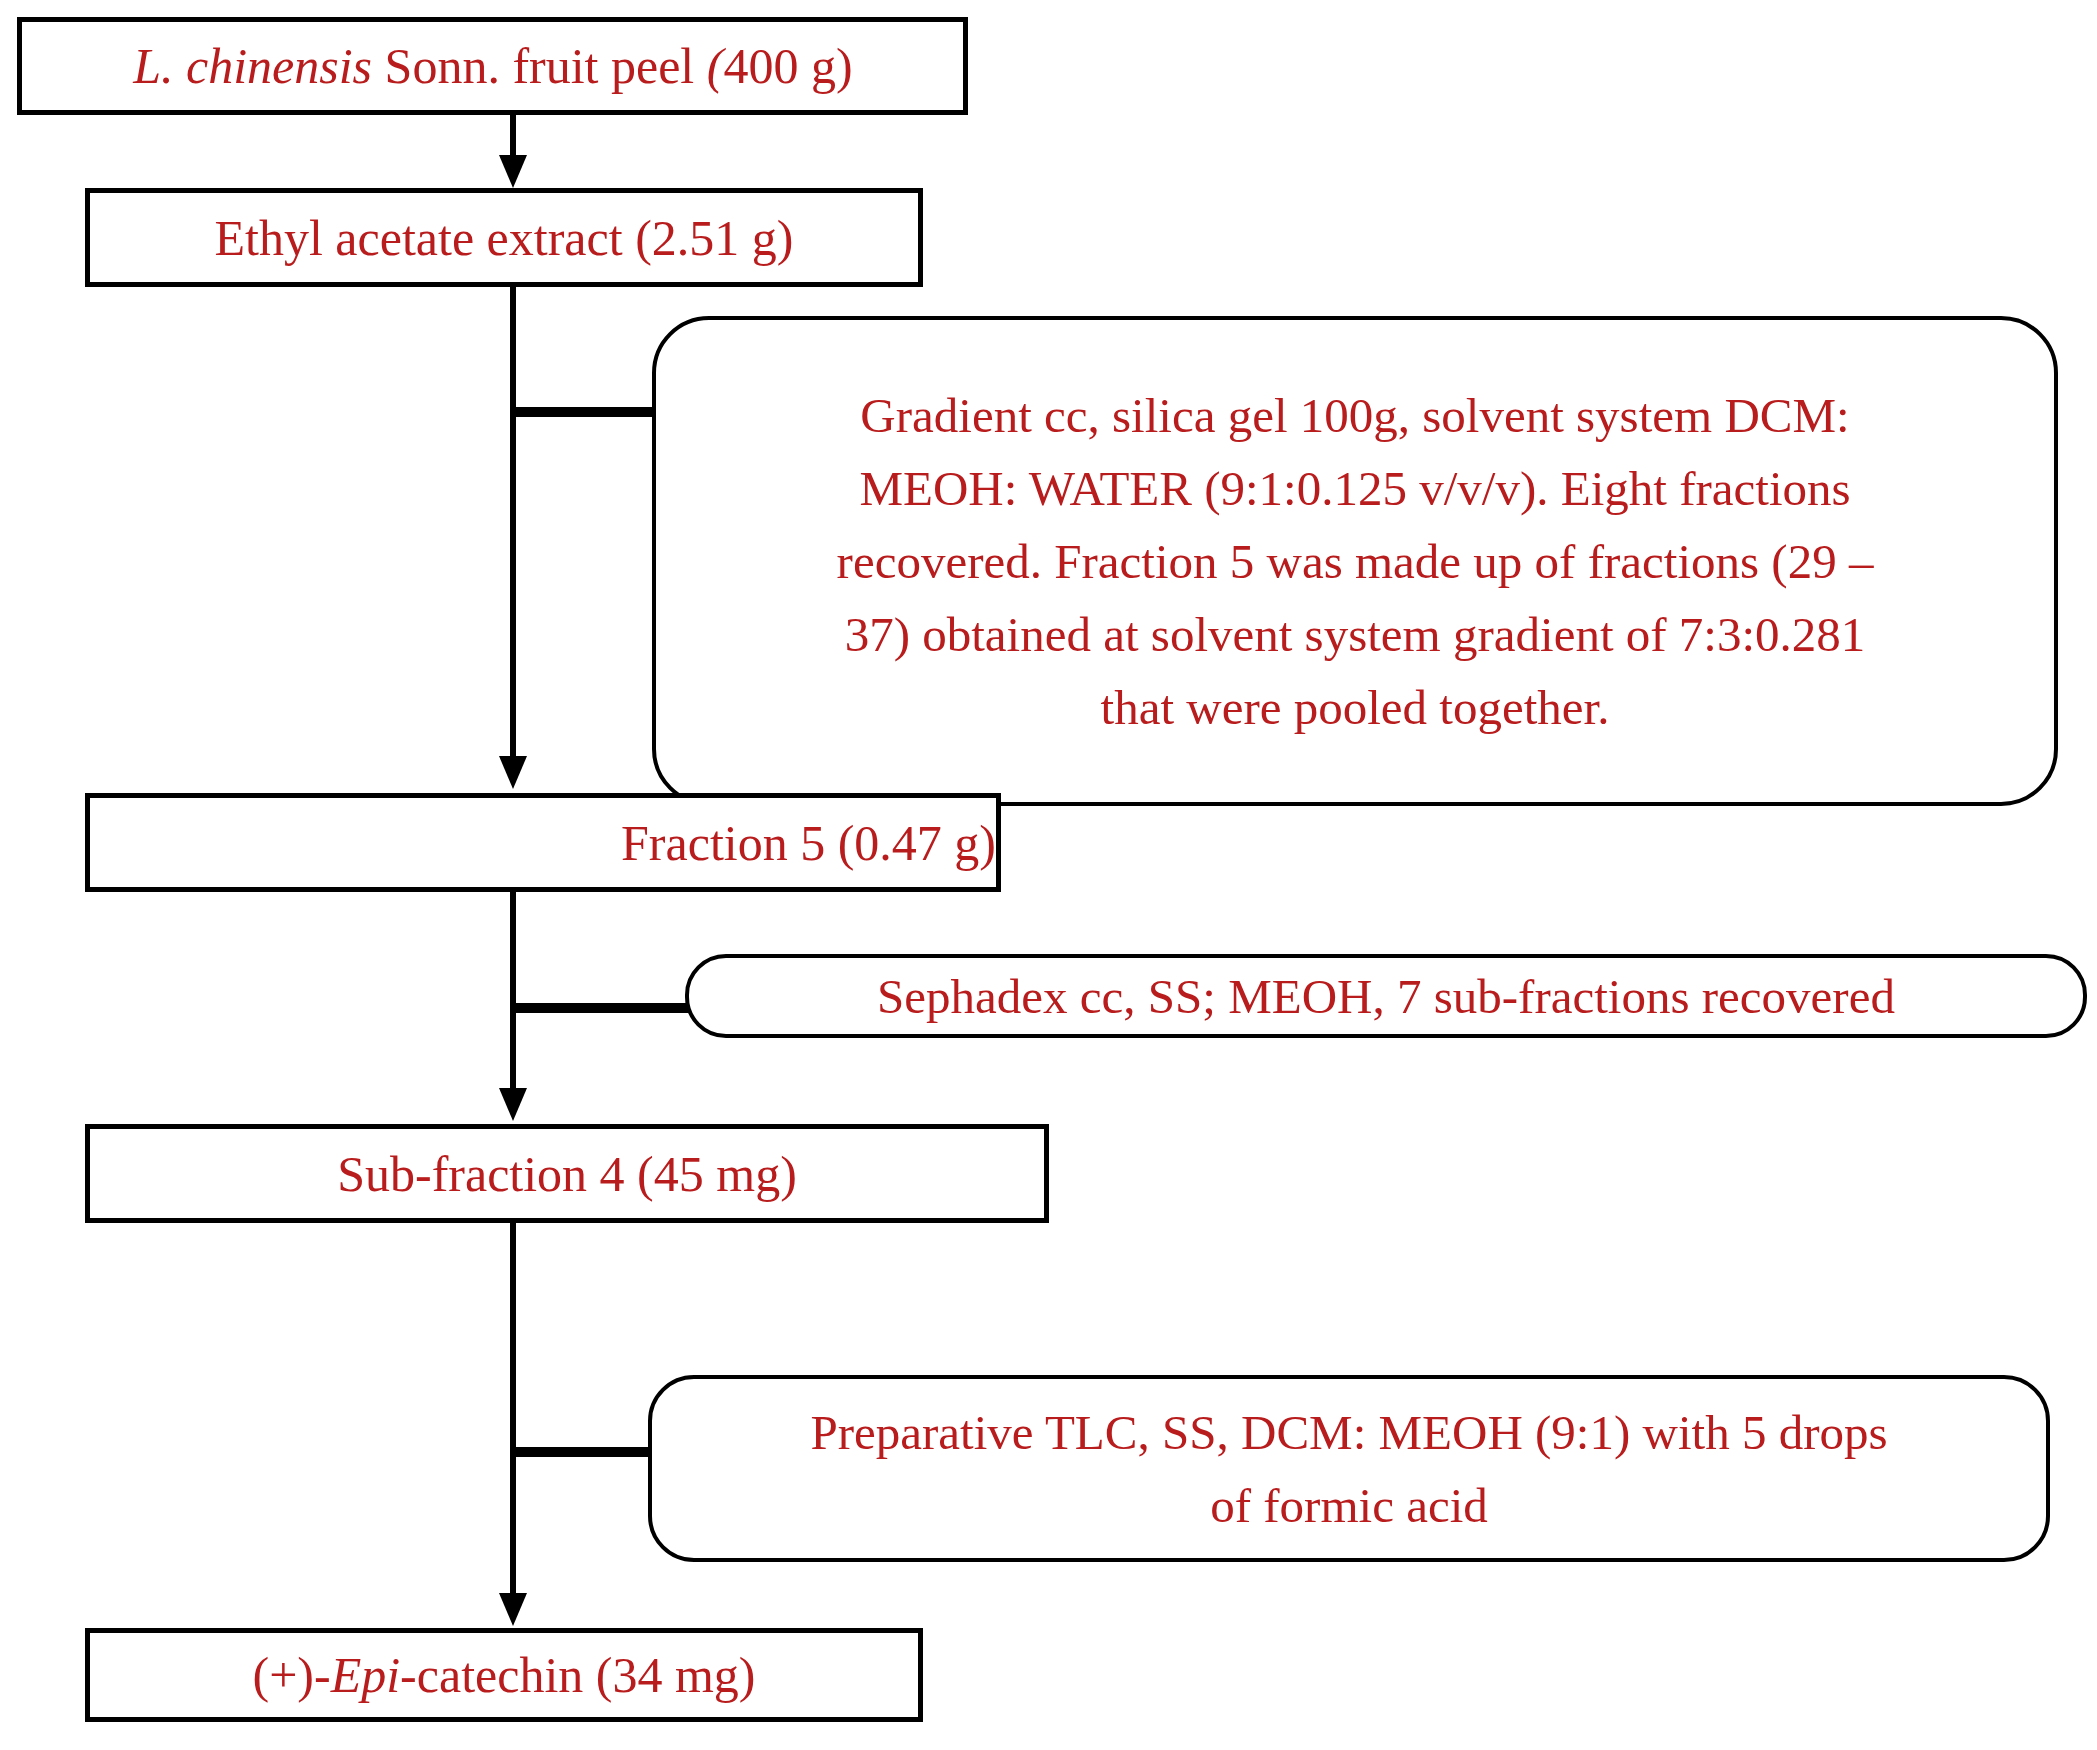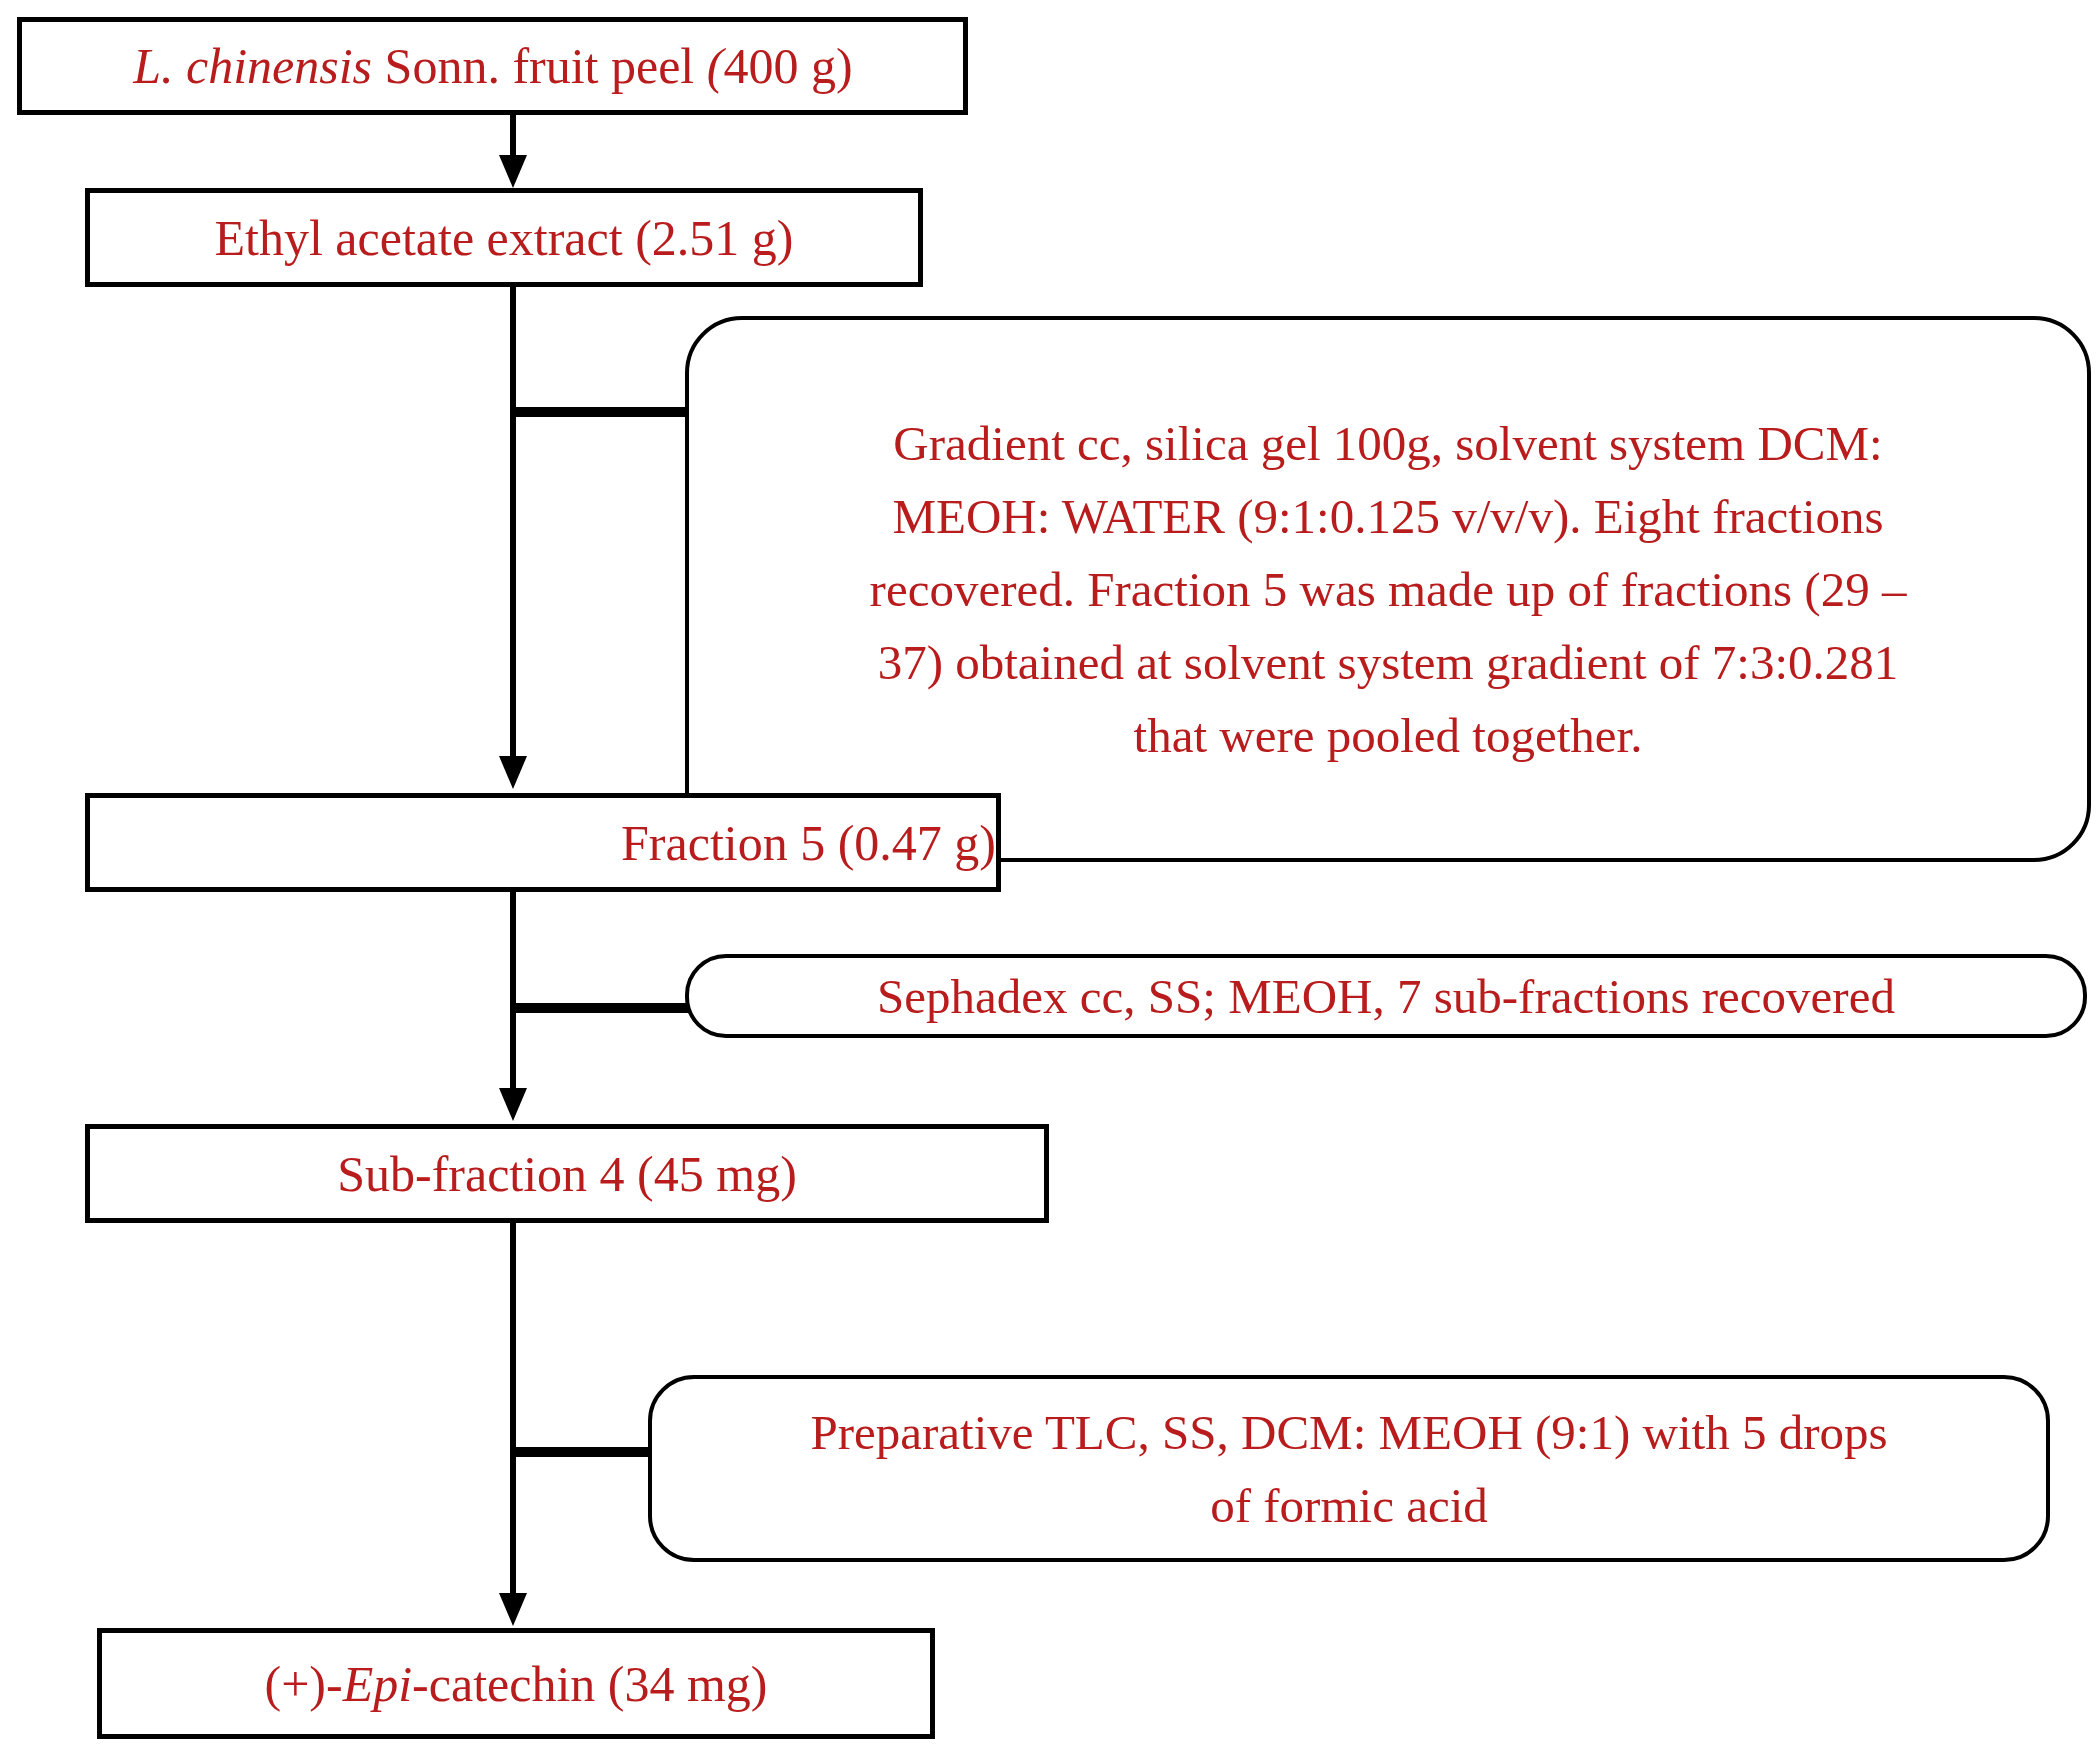--- a/index.html
+++ b/index.html
@@ -61,21 +61,21 @@
   <div class="ahead" style="left:499px;top:155px;"></div>
 
   <div class="node" style="left:85px;top:188px;width:838px;height:99px;">
     <span>Ethyl acetate extract (2.51 g)</span>
   </div>
 
   <div class="vline" style="left:510px;top:287px;height:473px;"></div>
   <div class="hline" style="left:513px;top:407px;width:175px;"></div>
   <div class="ahead" style="left:499px;top:756px;"></div>
 
-  <div class="process" style="left:685px;top:316px;width:1406px;height:546px;border-radius:57px;">
+  <div class="process" style="left:652px;top:316px;width:1406px;height:490px;border-radius:57px;">
     <div class="pline">Gradient cc, silica gel 100g, solvent system DCM:</div>
     <div class="pline">MEOH: WATER (9:1:0.125 v/v/v). Eight fractions</div>
     <div class="pline">recovered. Fraction 5 was made up of fractions (29 –</div>
     <div class="pline">37) obtained at solvent system gradient of 7:3:0.281</div>
     <div class="pline">that were pooled together.</div>
   </div>
 
   <div class="node" style="left:85px;top:793px;width:916px;height:99px;justify-content:flex-end;">
     <span>Fraction 5 (0.47 g)</span>
   </div>
@@ -94,20 +94,20 @@
 
   <div class="vline" style="left:510px;top:1223px;height:374px;"></div>
   <div class="hline" style="left:513px;top:1447px;width:177px;"></div>
   <div class="ahead" style="left:499px;top:1593px;"></div>
 
   <div class="process" style="left:648px;top:1375px;width:1402px;height:187px;border-radius:46px;">
     <div class="pline">Preparative TLC, SS, DCM: MEOH (9:1) with 5 drops</div>
     <div class="pline">of formic acid</div>
   </div>
 
-  <div class="node" style="left:97px;top:1628px;width:838px;height:111px;">
+  <div class="node" style="left:85px;top:1628px;width:838px;height:94px;">
     <span>
       <span class="seg">(+)-</span><span class="seg it">Epi</span><span class="seg">-catechin (34 mg)</span>
     </span>
   </div>
 
 </div>
 
 
 </body></html>

